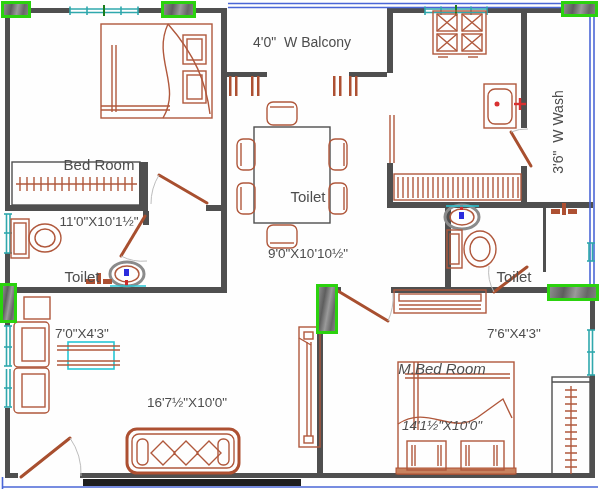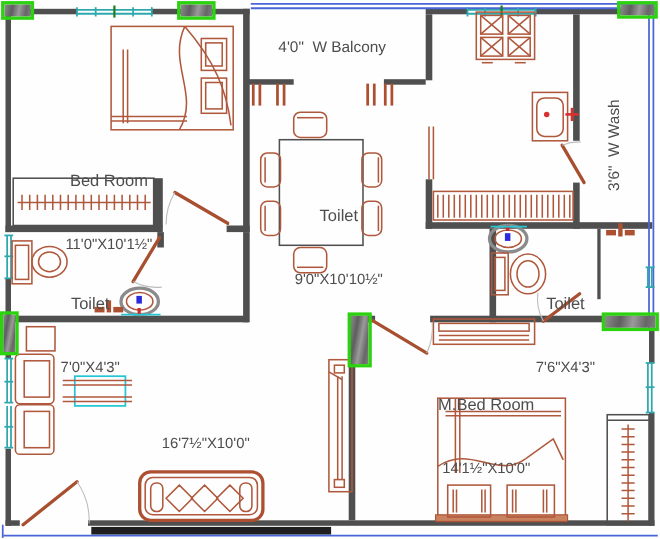--- a/index.html
+++ b/index.html
@@ -359,21 +359,21 @@
     <div class="nm">Toilet</div>
     <div class="sz">9'0"X10'10½"</div>
   </div>
   <div class="room-label" style="left:514px;top:229px;">
     <div class="nm">Toilet</div>
     <div class="sz">7'6"X4'3"</div>
   </div>
   <div class="room-label" style="left:187px;top:355px;">
     <div class="sz">16'7½"X10'0"</div>
   </div>
-  <div class="room-label" style="left:442px;top:321px;">
+  <div class="room-label" style="left:442px;top:321px;font-style:italic;">
     <div class="nm">M.Bed Room</div>
     <div class="sz">14'1½"X10'0"</div>
   </div>
 
   <div class="marker" style="left:1px;top:1px;width:30px;height:17px;"></div>
   <div class="marker" style="left:161px;top:1px;width:35px;height:17px;"></div>
   <div class="marker" style="left:561px;top:1px;width:37px;height:16px;"></div>
   <div class="marker" style="left:0px;top:283px;width:17px;height:40px;"></div>
   <div class="marker" style="left:316px;top:284px;width:22px;height:50px;"></div>
   <div class="marker" style="left:547px;top:284px;width:52px;height:17px;"></div>

